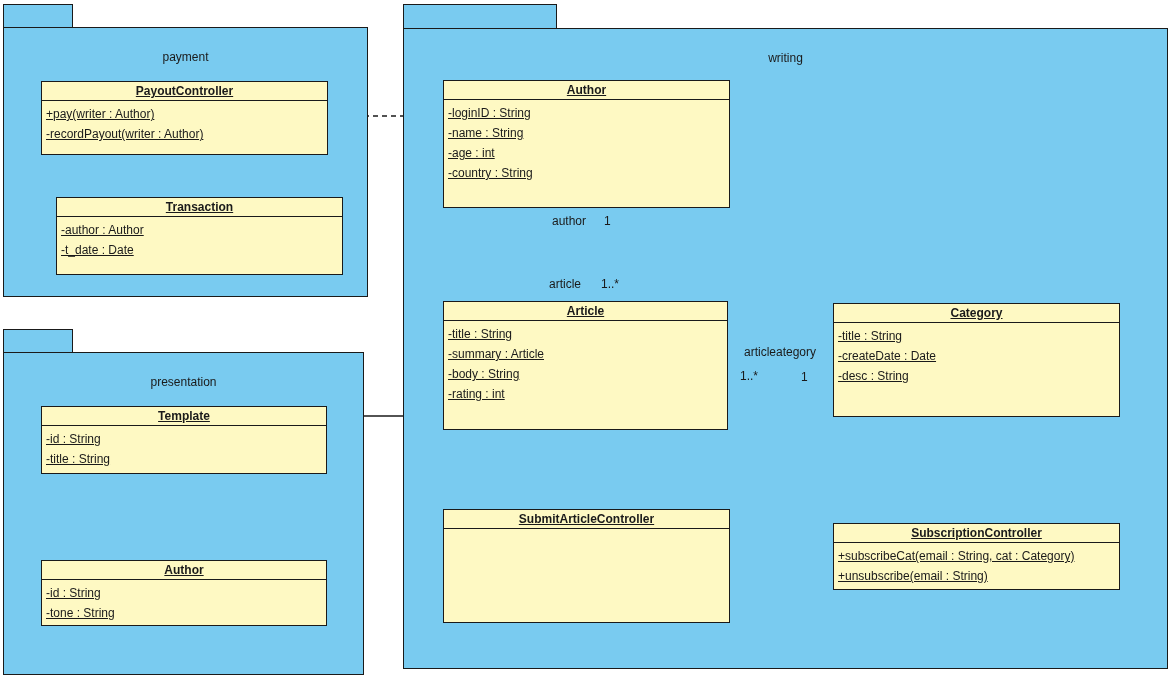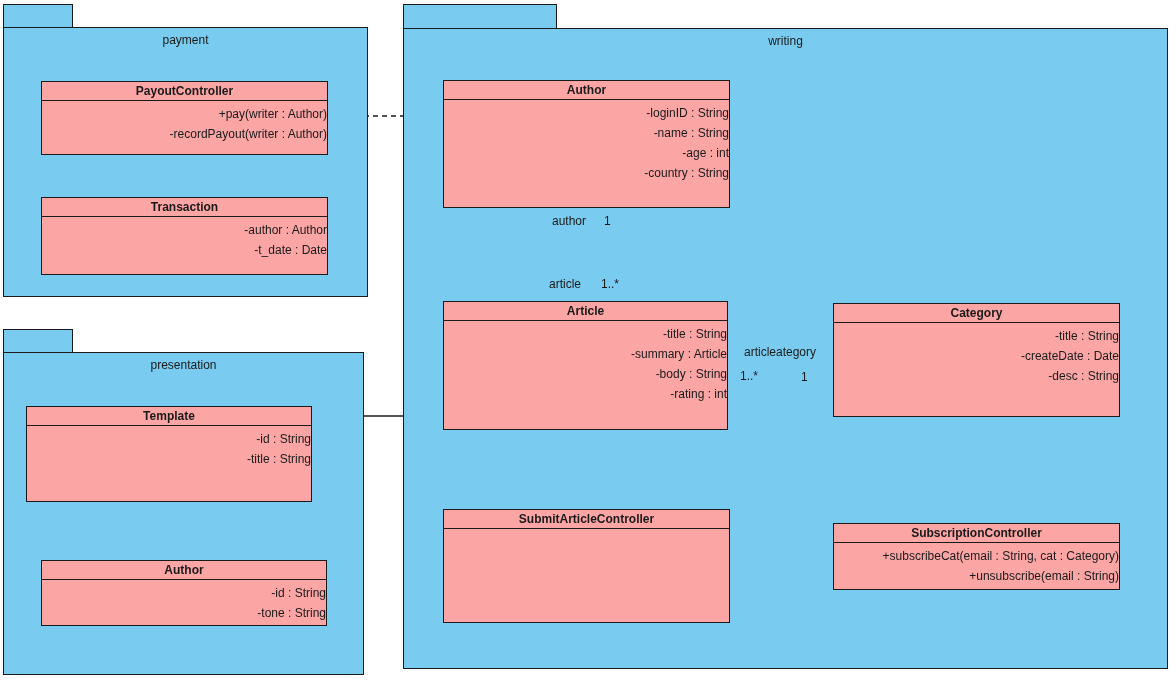--- a/index.html
+++ b/index.html
@@ -10,32 +10,33 @@
   .connector-layer{position:absolute;left:0;top:0;width:1176px;height:681px;}
   .pkg-tab{
     position:absolute;background:#79cbf0;border:1.5px solid #1a1a1a;border-bottom:none;
     box-sizing:border-box;
   }
   .pkg-body{
     position:absolute;background:#79cbf0;border:1.5px solid #1a1a1a;
     box-sizing:border-box;text-align:center;
   }
   .pkg-name{
-    display:inline-block;margin-top:5px;font-size:12px;color:#1a1a1a;
+    display:inline-block;margin-top:22px;font-size:12px;color:#1a1a1a;
   }
   .cls{
-    position:absolute;background:#fca5a5;border:1.2px solid #1a1a1a;
+    position:absolute;background:#fef9c3;border:1.2px solid #1a1a1a;
     box-sizing:border-box;
+    text-decoration:underline;
   }
   .cls-title{
     height:18px;line-height:18px;text-align:center;font-weight:bold;font-size:12px;
     border-bottom:1.2px solid #1a1a1a;
   }
   .cls-members{padding:3px 0 0 4px;}
-  .member{font-size:12px;line-height:20px;white-space:nowrap;text-align:right;}
+  .member{font-size:12px;line-height:20px;white-space:nowrap;}
   .rel-label{
     position:absolute;font-size:12px;line-height:14px;white-space:nowrap;
   }
   .ra-right{text-align:right;}
   .ra-center{text-align:center;}
 </style>
 </head>
 <body>
 
 <div class="canvas">
@@ -68,34 +69,34 @@
   </div>
 
   <div class="cls" style="left:41px;top:81px;width:287px;height:74px">
     <div class="cls-title">PayoutController</div>
     <div class="cls-members">
       <div class="member">+pay(writer : Author)</div>
       <div class="member">-recordPayout(writer : Author)</div>
     </div>
   </div>
 
-  <div class="cls" style="left:41px;top:197px;width:287px;height:78px">
+  <div class="cls" style="left:56px;top:197px;width:287px;height:78px">
     <div class="cls-title">Transaction</div>
     <div class="cls-members">
       <div class="member">-author : Author</div>
       <div class="member">-t_date : Date</div>
     </div>
   </div>
 
   <div class="pkg-tab" style="left:3px;top:329px;width:70px;height:23px"></div>
   <div class="pkg-body" style="left:3px;top:352px;width:361px;height:323px">
     <span class="pkg-name">presentation</span>
   </div>
 
-  <div class="cls" style="left:26px;top:406px;width:286px;height:96px">
+  <div class="cls" style="left:41px;top:406px;width:286px;height:68px">
     <div class="cls-title">Template</div>
     <div class="cls-members">
       <div class="member">-id : String</div>
       <div class="member">-title : String</div>
     </div>
   </div>
 
   <div class="cls" style="left:41px;top:560px;width:286px;height:66px">
     <div class="cls-title">Author</div>
     <div class="cls-members">

